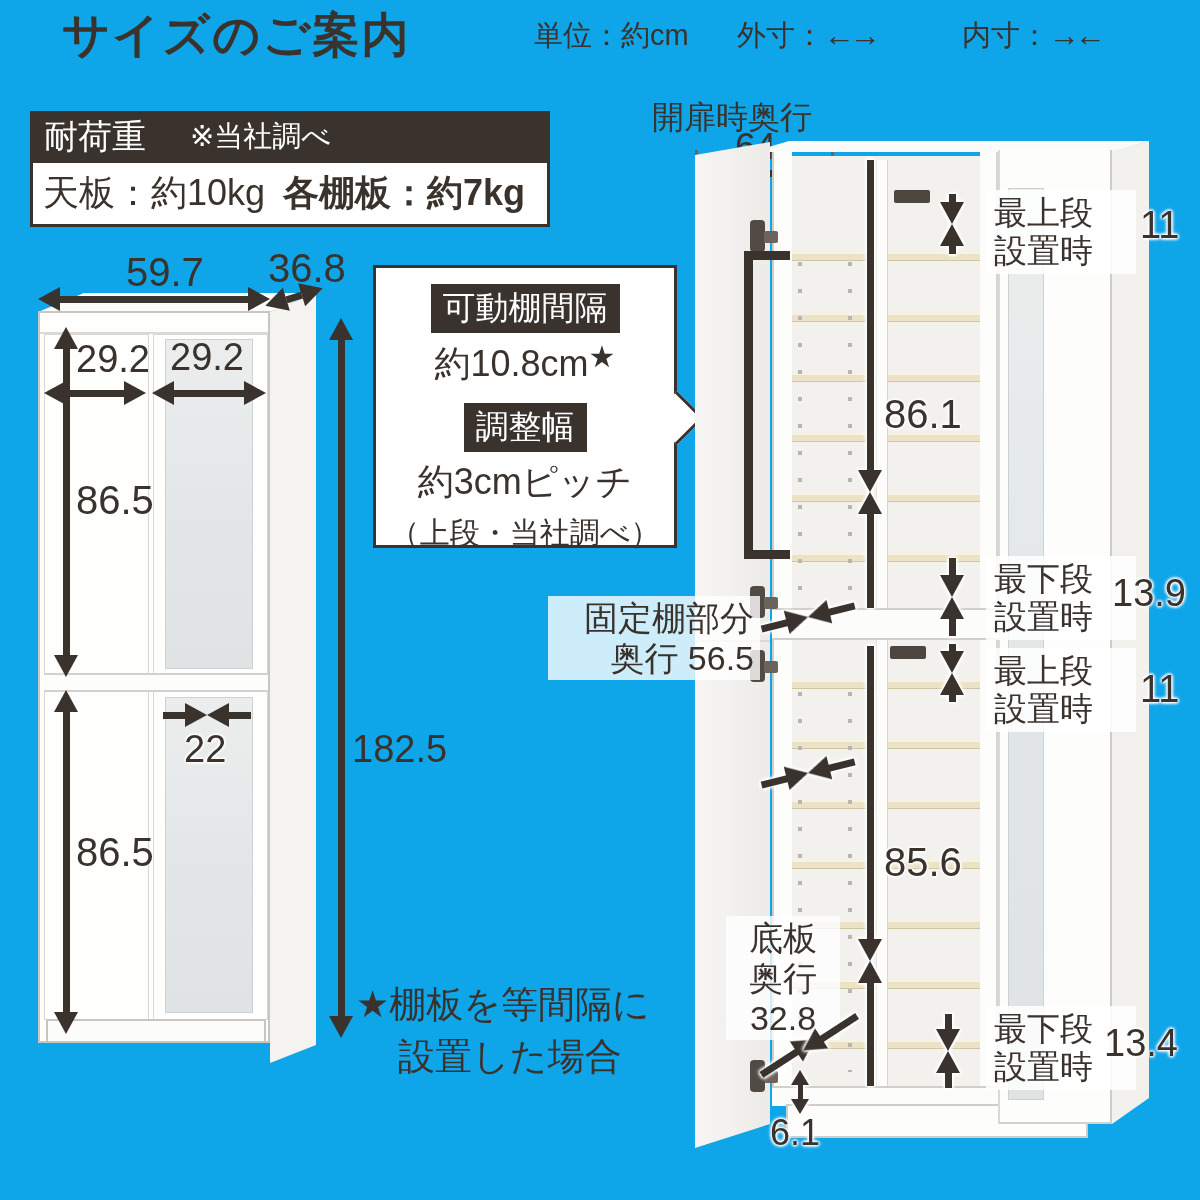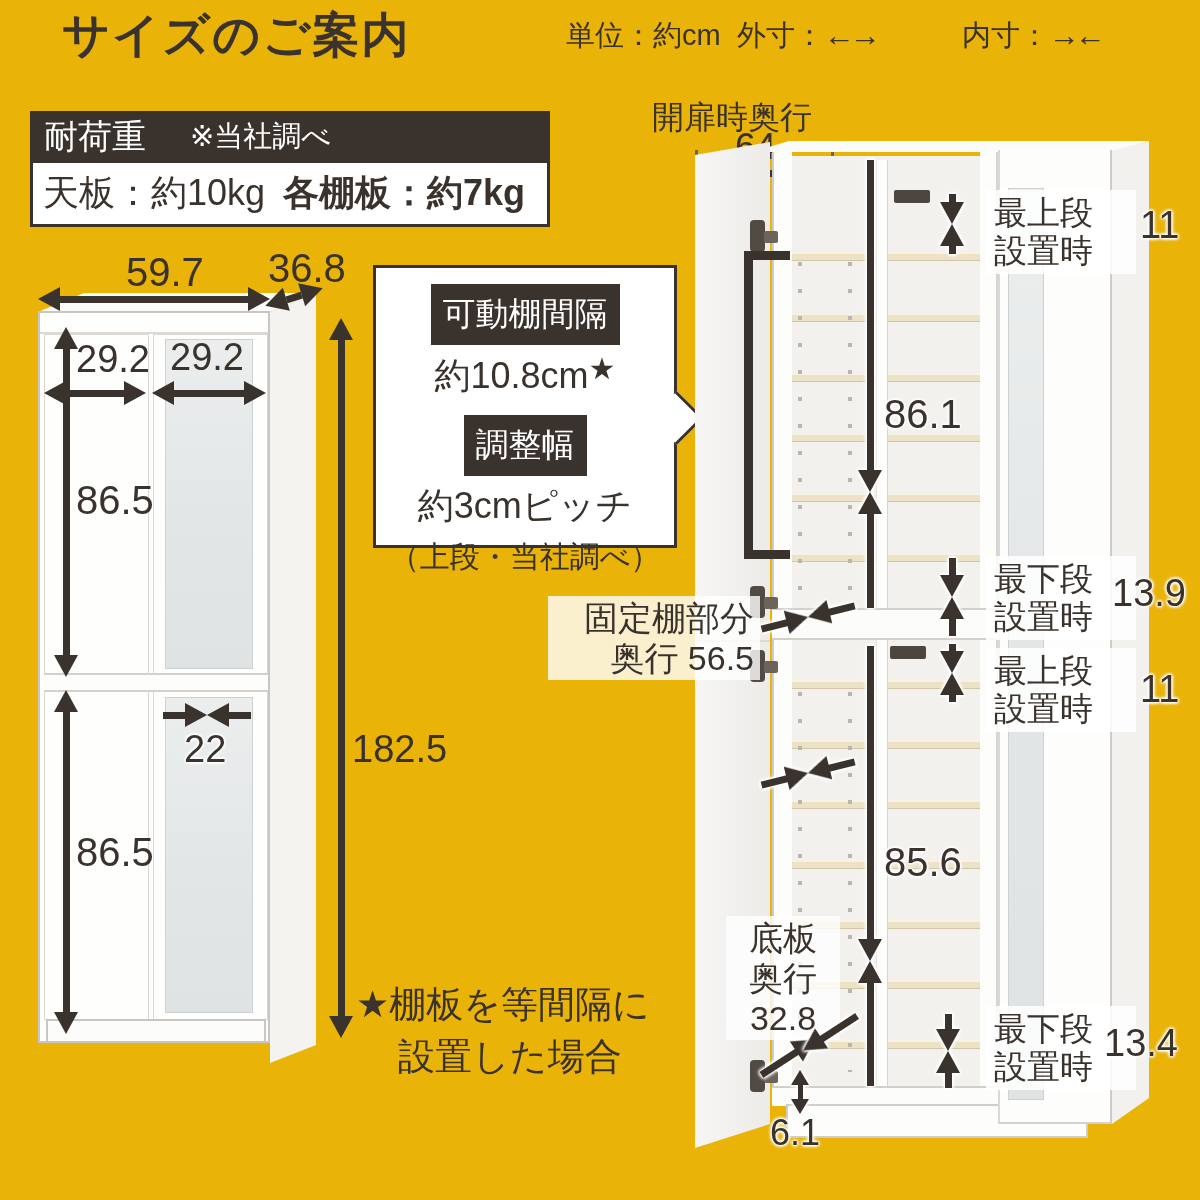--- a/index.html
+++ b/index.html
@@ -5,21 +5,21 @@
   :root{
     --ink:#3a322c;
     --line:#c9c6c1;
     --cream:#ece2c6;
     --wall:#f2f1ee;
     --stile:#eae8e5;
   }
   *{box-sizing:border-box;margin:0;padding:0;}
   html,body{background:#fff;}
   body{font-family:"Liberation Sans","DejaVu Sans",sans-serif;color:var(--ink);}
-  .stage{position:relative;width:1200px;height:1200px;background:#eab308;overflow:hidden;}
+  .stage{position:relative;width:1200px;height:1200px;background:#0ea5e9;overflow:hidden;}
 
   .abs{position:absolute;}
   .num{position:absolute;font-size:38px;font-weight:500;color:var(--ink);white-space:nowrap;}
   .jp{position:absolute;font-weight:500;color:var(--ink);white-space:nowrap;}
   .ht{text-shadow:0 0 3px #fff,0 0 3px #fff,0 0 3px #fff,0 0 4px #fff,0 0 4px #fff;}
   .halo{filter:drop-shadow(0 0 1.6px #fff) drop-shadow(0 0 1.6px #fff) drop-shadow(0 0 1px #fff);}
 
   
   .ah,.ah1,.ahin{position:absolute;display:flex;align-items:center;}
   .av,.avin{position:absolute;display:flex;flex-direction:column;align-items:center;}
@@ -28,21 +28,21 @@
   .av .ln,.avin .ln{flex:1 1 auto;width:7px;background:var(--ink);}
   .tri-l{width:0;height:0;border-top:12px solid transparent;border-bottom:12px solid transparent;border-right:22px solid var(--ink);}
   .tri-r{width:0;height:0;border-top:12px solid transparent;border-bottom:12px solid transparent;border-left:22px solid var(--ink);}
   .tri-u{width:0;height:0;border-left:12px solid transparent;border-right:12px solid transparent;border-bottom:22px solid var(--ink);}
   .tri-d{width:0;height:0;border-left:12px solid transparent;border-right:12px solid transparent;border-top:22px solid var(--ink);}
   .sm .ln{width:5px;}
   .sm .tri-u{border-left-width:9px;border-right-width:9px;border-bottom-width:15px;}
   .sm .tri-d{border-left-width:9px;border-right-width:9px;border-top-width:15px;}
   .fixh{flex:0 0 auto;}
 
-  .chip{background:var(--ink);color:#fff;font-size:33px;font-weight:500;padding:8px 12px;white-space:nowrap;}
+  .chip{background:var(--ink);color:#fff;font-size:33px;font-weight:500;padding:2px 12px;white-space:nowrap;}
   .sideLabel{position:absolute;left:986px;width:150px;background:rgba(255,255,255,.85);font-size:33px;line-height:1.14;font-weight:500;color:var(--ink);padding:4px 2px 5px 8px;white-space:nowrap;}
   .leftLabel{position:absolute;text-align:right;background:rgba(255,255,255,.8);font-size:34px;line-height:1.18;font-weight:500;color:var(--ink);padding:2px 6px;white-space:nowrap;}
 
   .shelf{position:absolute;left:792px;width:188px;height:9px;background:var(--cream);border-top:2px solid #f7f2e4;border-bottom:1px solid #d0c5a6;}
   .holes{position:absolute;width:4px;background:repeating-linear-gradient(180deg,#b9b6b0 0 4px,transparent 4px 27px);}
   .hingeBody{position:absolute;width:15px;height:32px;background:#514b44;border-radius:4px;}
   .hingeArm{position:absolute;width:14px;height:12px;background:#6a645c;border-radius:2px;}
   .latch{position:absolute;height:13px;background:#4c463f;border-radius:2px;}
   .dash{position:absolute;width:0;border-left:3px dashed #6b655e;}
 
@@ -51,21 +51,21 @@
   .pointer{position:absolute;left:658px;top:399px;width:38px;height:38px;background:#fff;border-top:3px solid var(--ink);border-right:3px solid var(--ink);transform:rotate(45deg);}
 
   .mirror{position:absolute;background:linear-gradient(180deg,#eceeee 0%,#e2e6e6 55%,#dfe3e3 100%);border:1px solid #ccd1d1;}
 </style>
 </head>
 <body>
 
 <div class="stage">
 
   <div class="jp" style="left:62px;top:4px;font-size:47px;font-weight:700;letter-spacing:2px;">サイズのご案内</div>
-  <div class="jp" style="left:534px;top:16px;font-size:29px;margin-left:32px;">単位：約cm</div>
+  <div class="jp" style="left:534px;top:16px;font-size:29px;">単位：約cm</div>
   <div class="abs" style="left:737px;top:16px;display:flex;align-items:center;">
     <span class="jp" style="position:static;font-size:29px;">外寸：</span>
     <span style="font-size:31px;font-weight:700;letter-spacing:-5px;padding-right:5px;">←→</span>
   </div>
   <div class="abs" style="left:962px;top:16px;display:flex;align-items:center;">
     <span class="jp" style="position:static;font-size:29px;">内寸：</span>
     <span style="font-size:31px;font-weight:700;letter-spacing:-5px;padding-right:5px;">→←</span>
   </div>
 
   <div class="abs" style="left:30px;top:111px;width:520px;">

